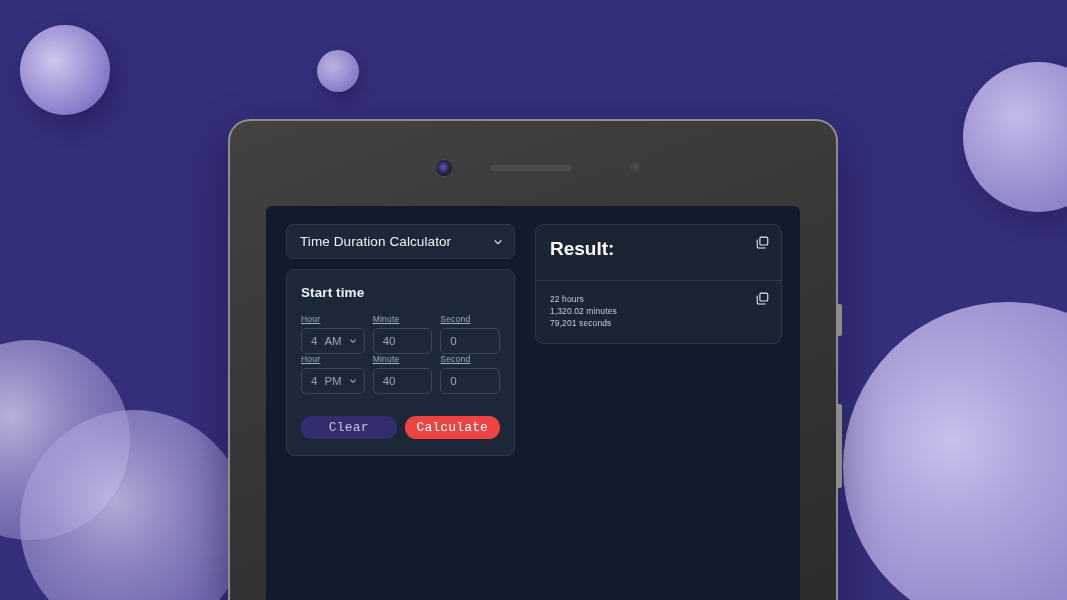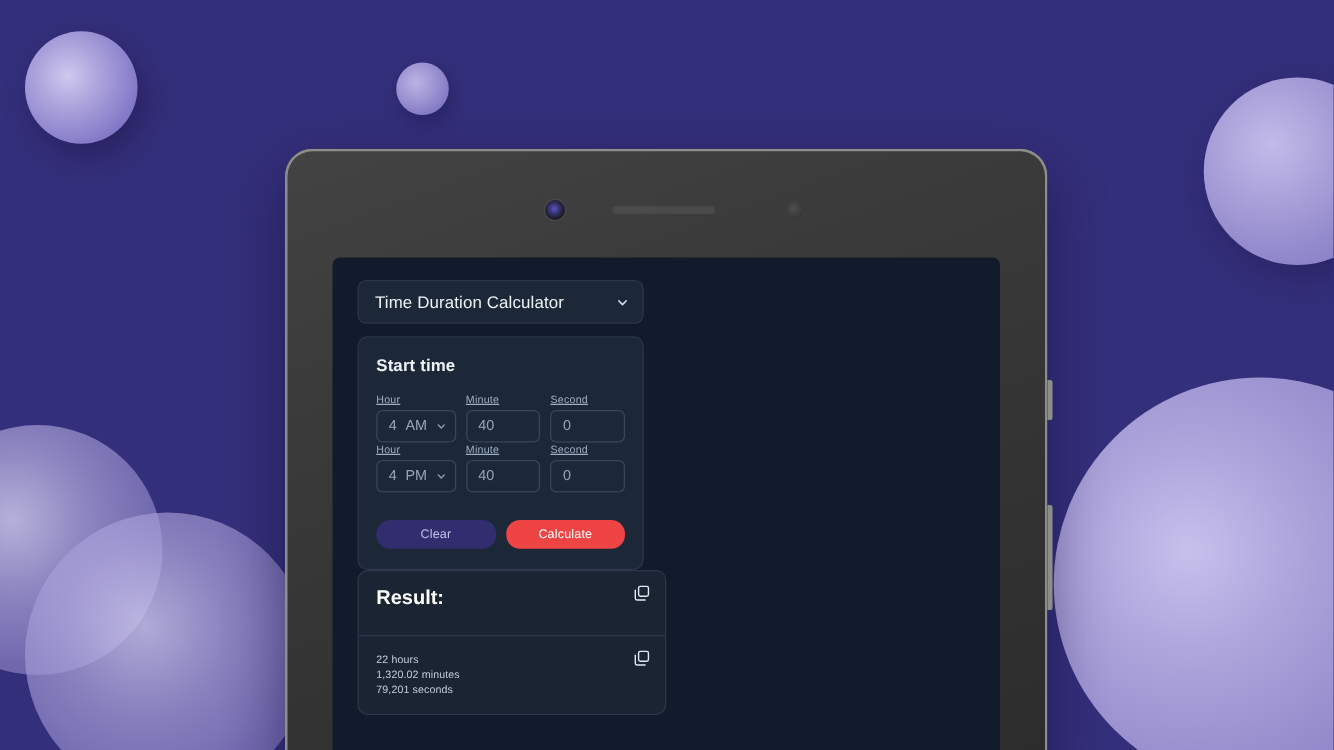--- a/index.html
+++ b/index.html
@@ -151,23 +151,22 @@
   }
 
   .app {
     position: absolute;
     inset: 0;
     padding: 18px 20px;
   }
 
   .columns {
     display: flex;
-    gap: 0;
+    gap: 20px;
     align-items: flex-start;
-    flex-direction: column;
   }
   .col-left { width: 229px; flex: none; }
   .col-right { width: 247px; flex: none; }
 
   
   .title-select {
     height: 35px;
     background: #1c2738;
     border: 1px solid #2b374a;
     border-radius: 7px;
@@ -234,22 +233,22 @@
   .btn-row {
     display: flex;
     gap: 8px;
     margin-top: 22px;
   }
   .btn {
     flex: 1;
     height: 23px;
     border-radius: 11px;
     border: none;
-    font-size: 10px;
-    font-family: Liberation Sans, sans-serif;
+    font-size: 13px;
+    font-family: Liberation Mono, monospace;
     letter-spacing: .15px;
     cursor: pointer;
     display: flex;
     align-items: center;
     justify-content: center;
   }
   .btn-clear { background: #322d6e; color: #c6c2e8; }
   .btn-calc { background: #ef4444; color: #ffffff; }
 
   
@@ -258,21 +257,21 @@
     border: 1px solid #2b374a;
     border-radius: 8px;
     overflow: hidden;
   }
   .result-top {
     padding: 13px 14px 14px 14px;
     position: relative;
   }
   .result-heading {
     color: #ffffff;
-    font-size: 16px;
+    font-size: 19px;
     font-weight: 700;
     margin-bottom: 6px;
   }
   .result-summary {
     color: #dfe6ee;
     font-size: 11.5px;
     letter-spacing: .05px;
   }
   .result-divider { height: 1px; background: #2b374a; }
   .result-bottom {

